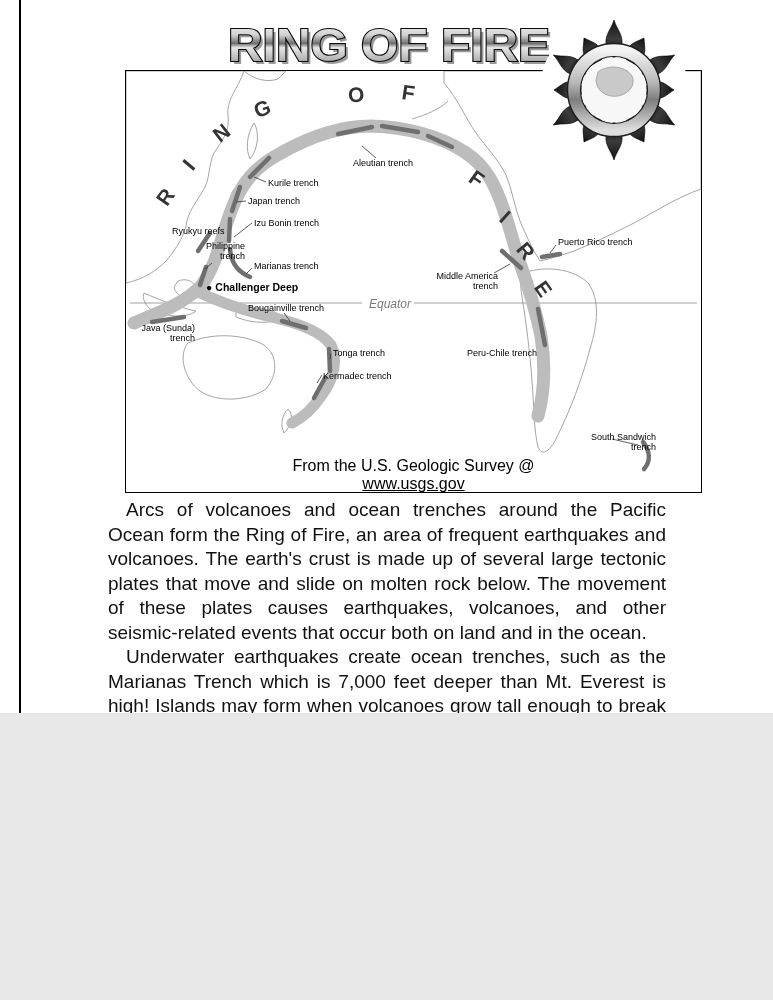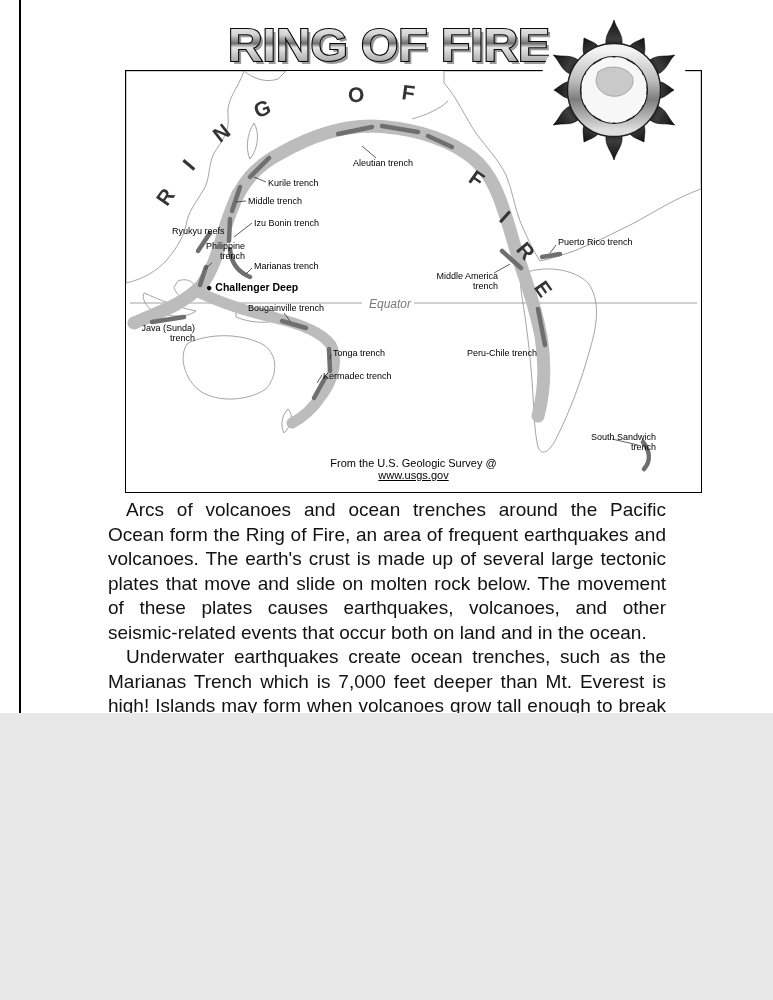--- a/index.html
+++ b/index.html
@@ -18,21 +18,21 @@
 
   
   .map { position:absolute; left:125px; top:70px; width:575px; height:421px; border:1px solid #000; background:#fff; }
   .map svg.base { position:absolute; left:0; top:0; }
   .mlabel { position:absolute; font-size:9px; line-height:1.15; color:#000; white-space:nowrap;text-align:right; }
   .mlabel.wrap { white-space:normal; text-align:right; }
   .mlabel.cd { font-size:10.5px; font-weight:bold; }
   .cd-dot { margin-right:3px; }
   .arc-letter { position:absolute; font-size:21px; font-weight:bold; color:#343434; }
   .equator-label { position:absolute; font-size:12px; color:#7a7a7a;font-style:italic; }
-  .map-source { position:absolute; left:0; right:0; text-align:center; font-size:11px; color:#000; }
+  .map-source { position:absolute; left:0; right:0; text-align:center; font-size:16px; color:#000; }
   .map-source .line1 { display:block; }
   .usgs { font-weight:normal; text-decoration:underline; }
 
   
   .body-text { position:absolute; left:108px; width:558px; top:498px; font-size:19px; line-height:1.29; text-align:justify; }
   .body-text p { margin:0; }
   .body-text p.indent { text-indent:18px; }
   .directions { margin-top:13px; }
   .directions .dir-label { font-weight:bold; }
 
@@ -143,21 +143,21 @@
     <span class="arc-letter" style="left:128px;top:26px;transform:rotate(-20deg)">G</span>
     <span class="arc-letter" style="left:222px;top:12px;transform:rotate(-4deg)">O</span>
     <span class="arc-letter" style="left:276px;top:10px;transform:rotate(8deg)">F</span>
     <span class="arc-letter" style="left:344px;top:96px;transform:rotate(35deg)">F</span>
     <span class="arc-letter" style="left:376px;top:134px;transform:rotate(42deg)">I</span>
     <span class="arc-letter" style="left:392px;top:168px;transform:rotate(50deg)">R</span>
     <span class="arc-letter" style="left:410px;top:206px;transform:rotate(55deg)">E</span>
 
     <div class="mlabel" style="left:227px;top:87px">Aleutian trench</div>
     <div class="mlabel" style="left:142px;top:107px">Kurile trench</div>
-    <div class="mlabel" style="left:122px;top:125px">Middle trench</div>
+    <div class="mlabel" style="left:122px;top:125px">Japan trench</div>
     <div class="mlabel" style="left:128px;top:147px">Izu Bonin trench</div>
     <div class="mlabel" style="left:46px;top:155px">Ryukyu reefs</div>
     <div class="mlabel wrap" style="left:67px;top:170px;width:52px">Philippine trench</div>
     <div class="mlabel" style="left:128px;top:190px">Marianas trench</div>
     <div class="mlabel cd" style="left:80px;top:210px">
       <span class="cd-dot">●</span><span>Challenger Deep</span>
     </div>
     <div class="mlabel" style="left:122px;top:232px">Bougainville trench</div>
     <div class="mlabel wrap" style="left:5px;top:252px;width:64px">Java (Sunda) trench</div>
     <div class="mlabel" style="left:207px;top:277px">Tonga trench</div>

